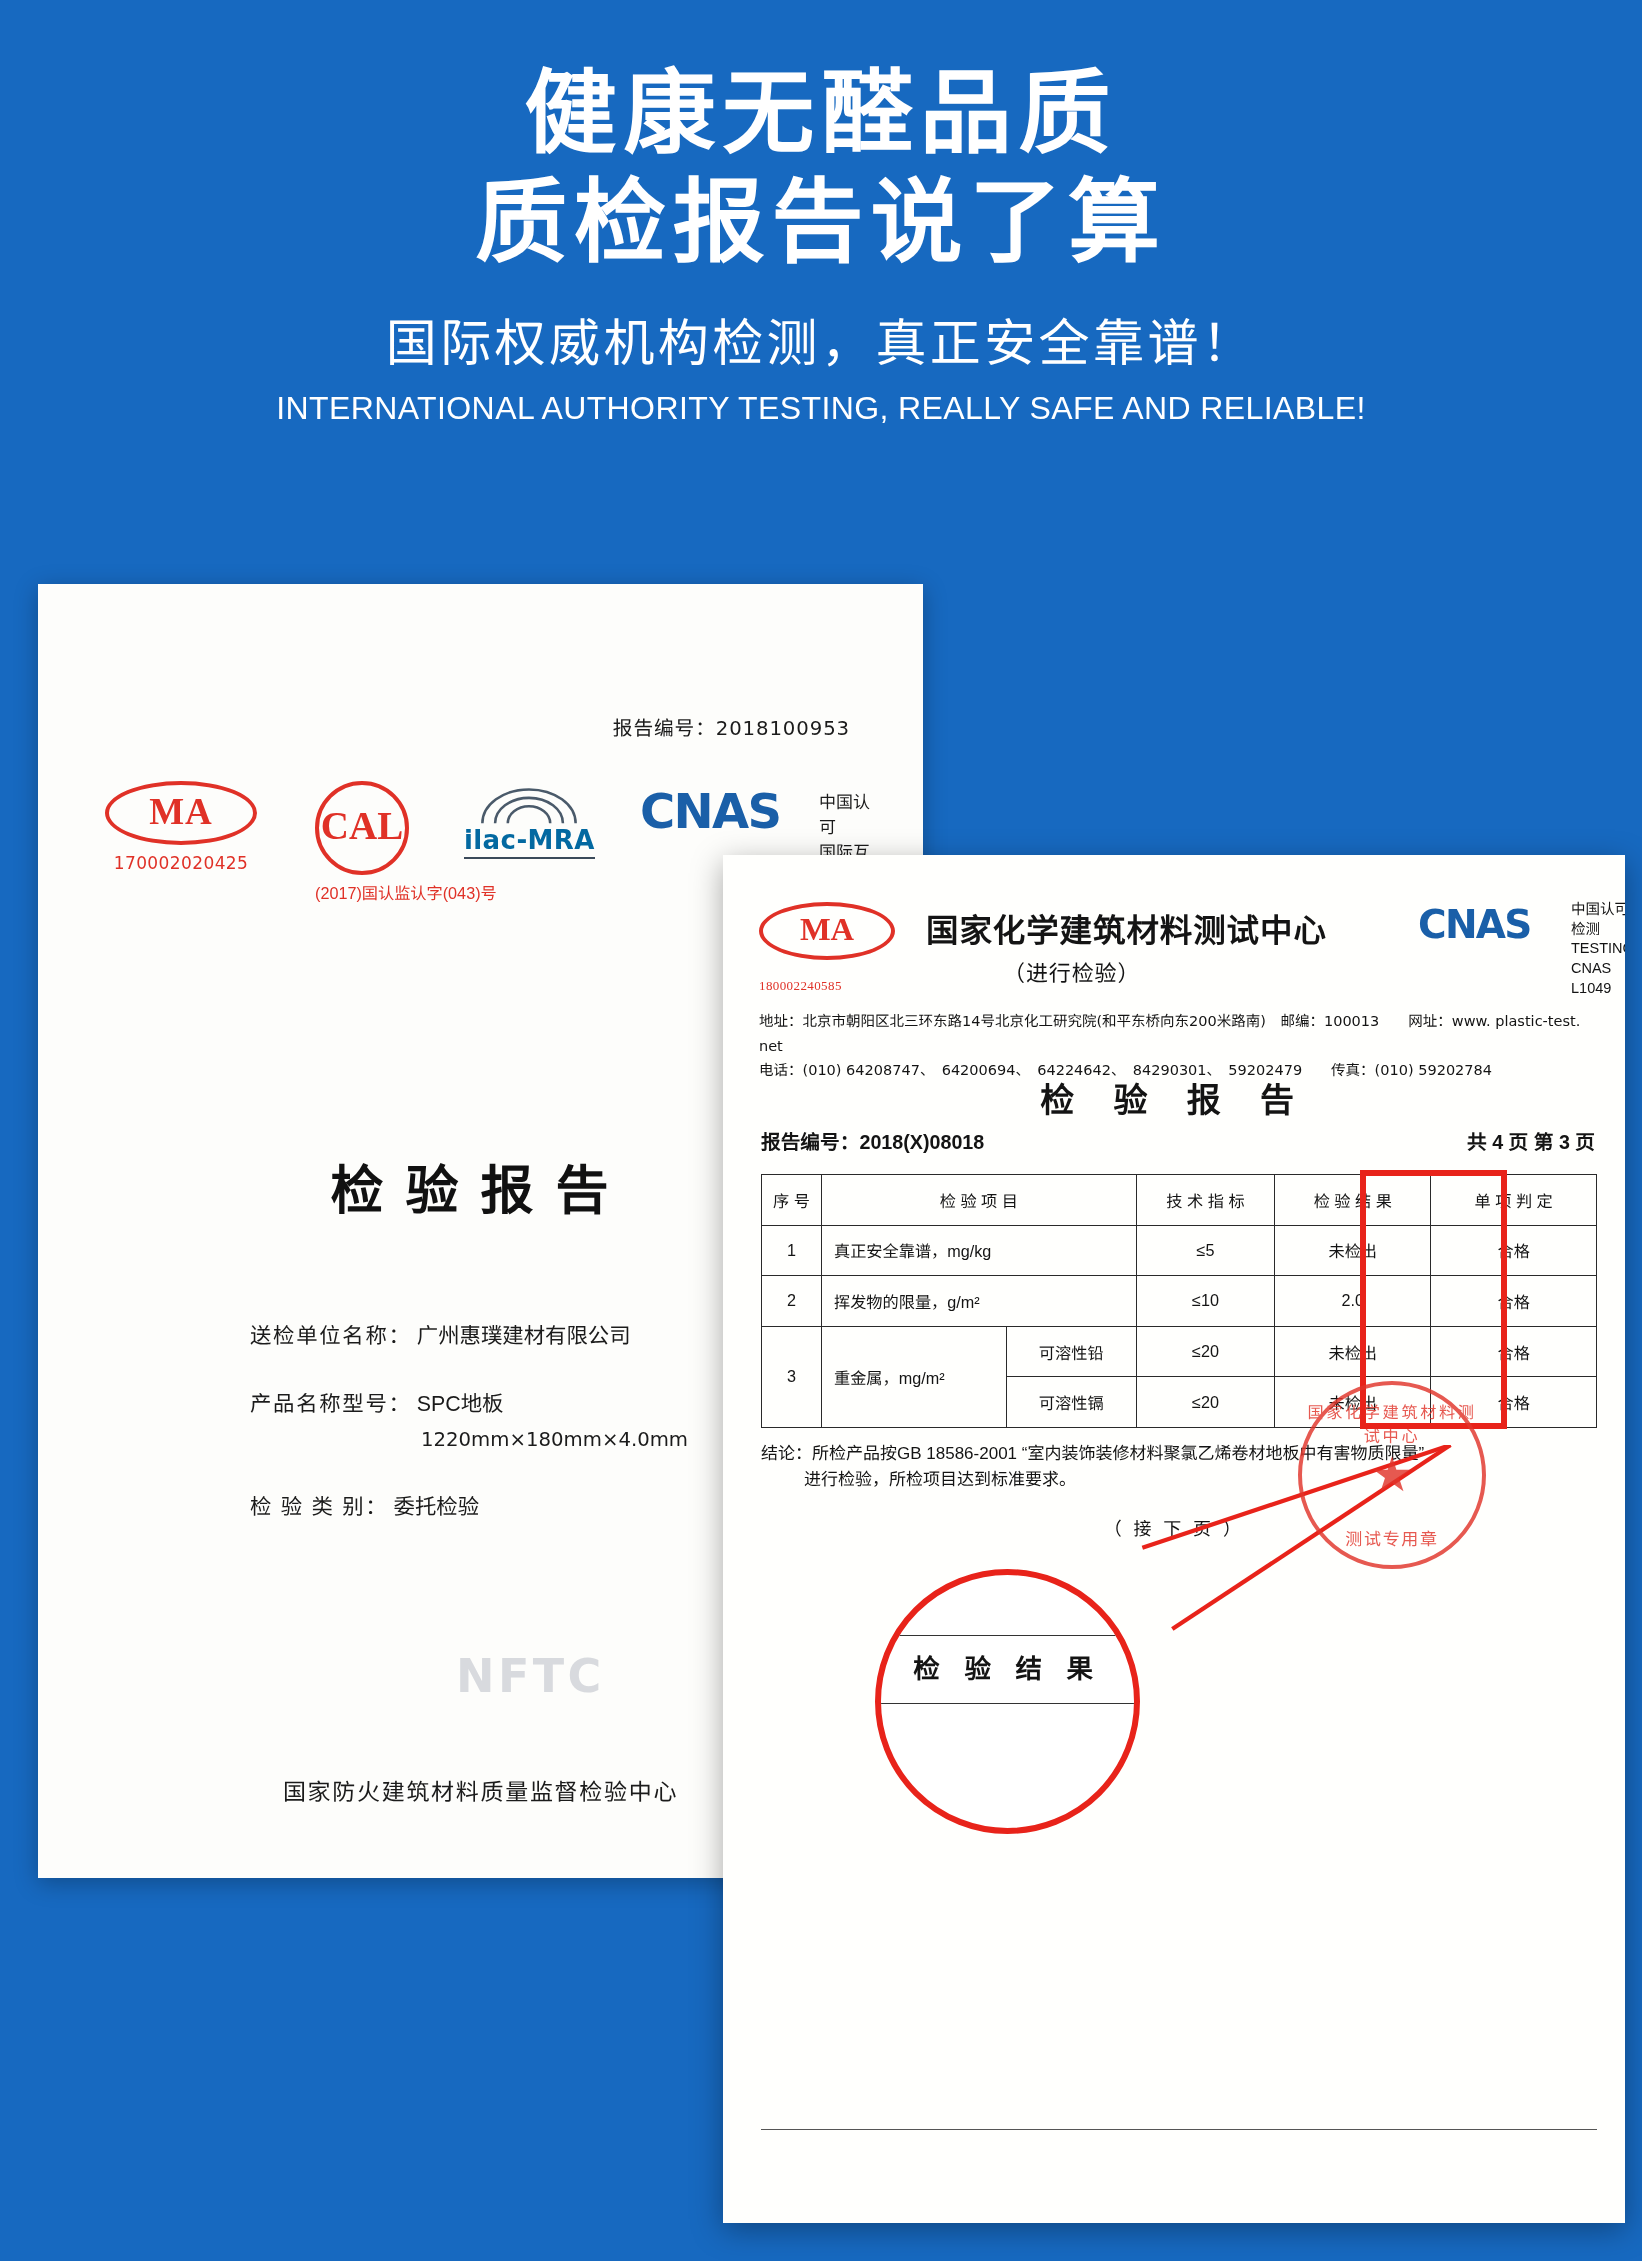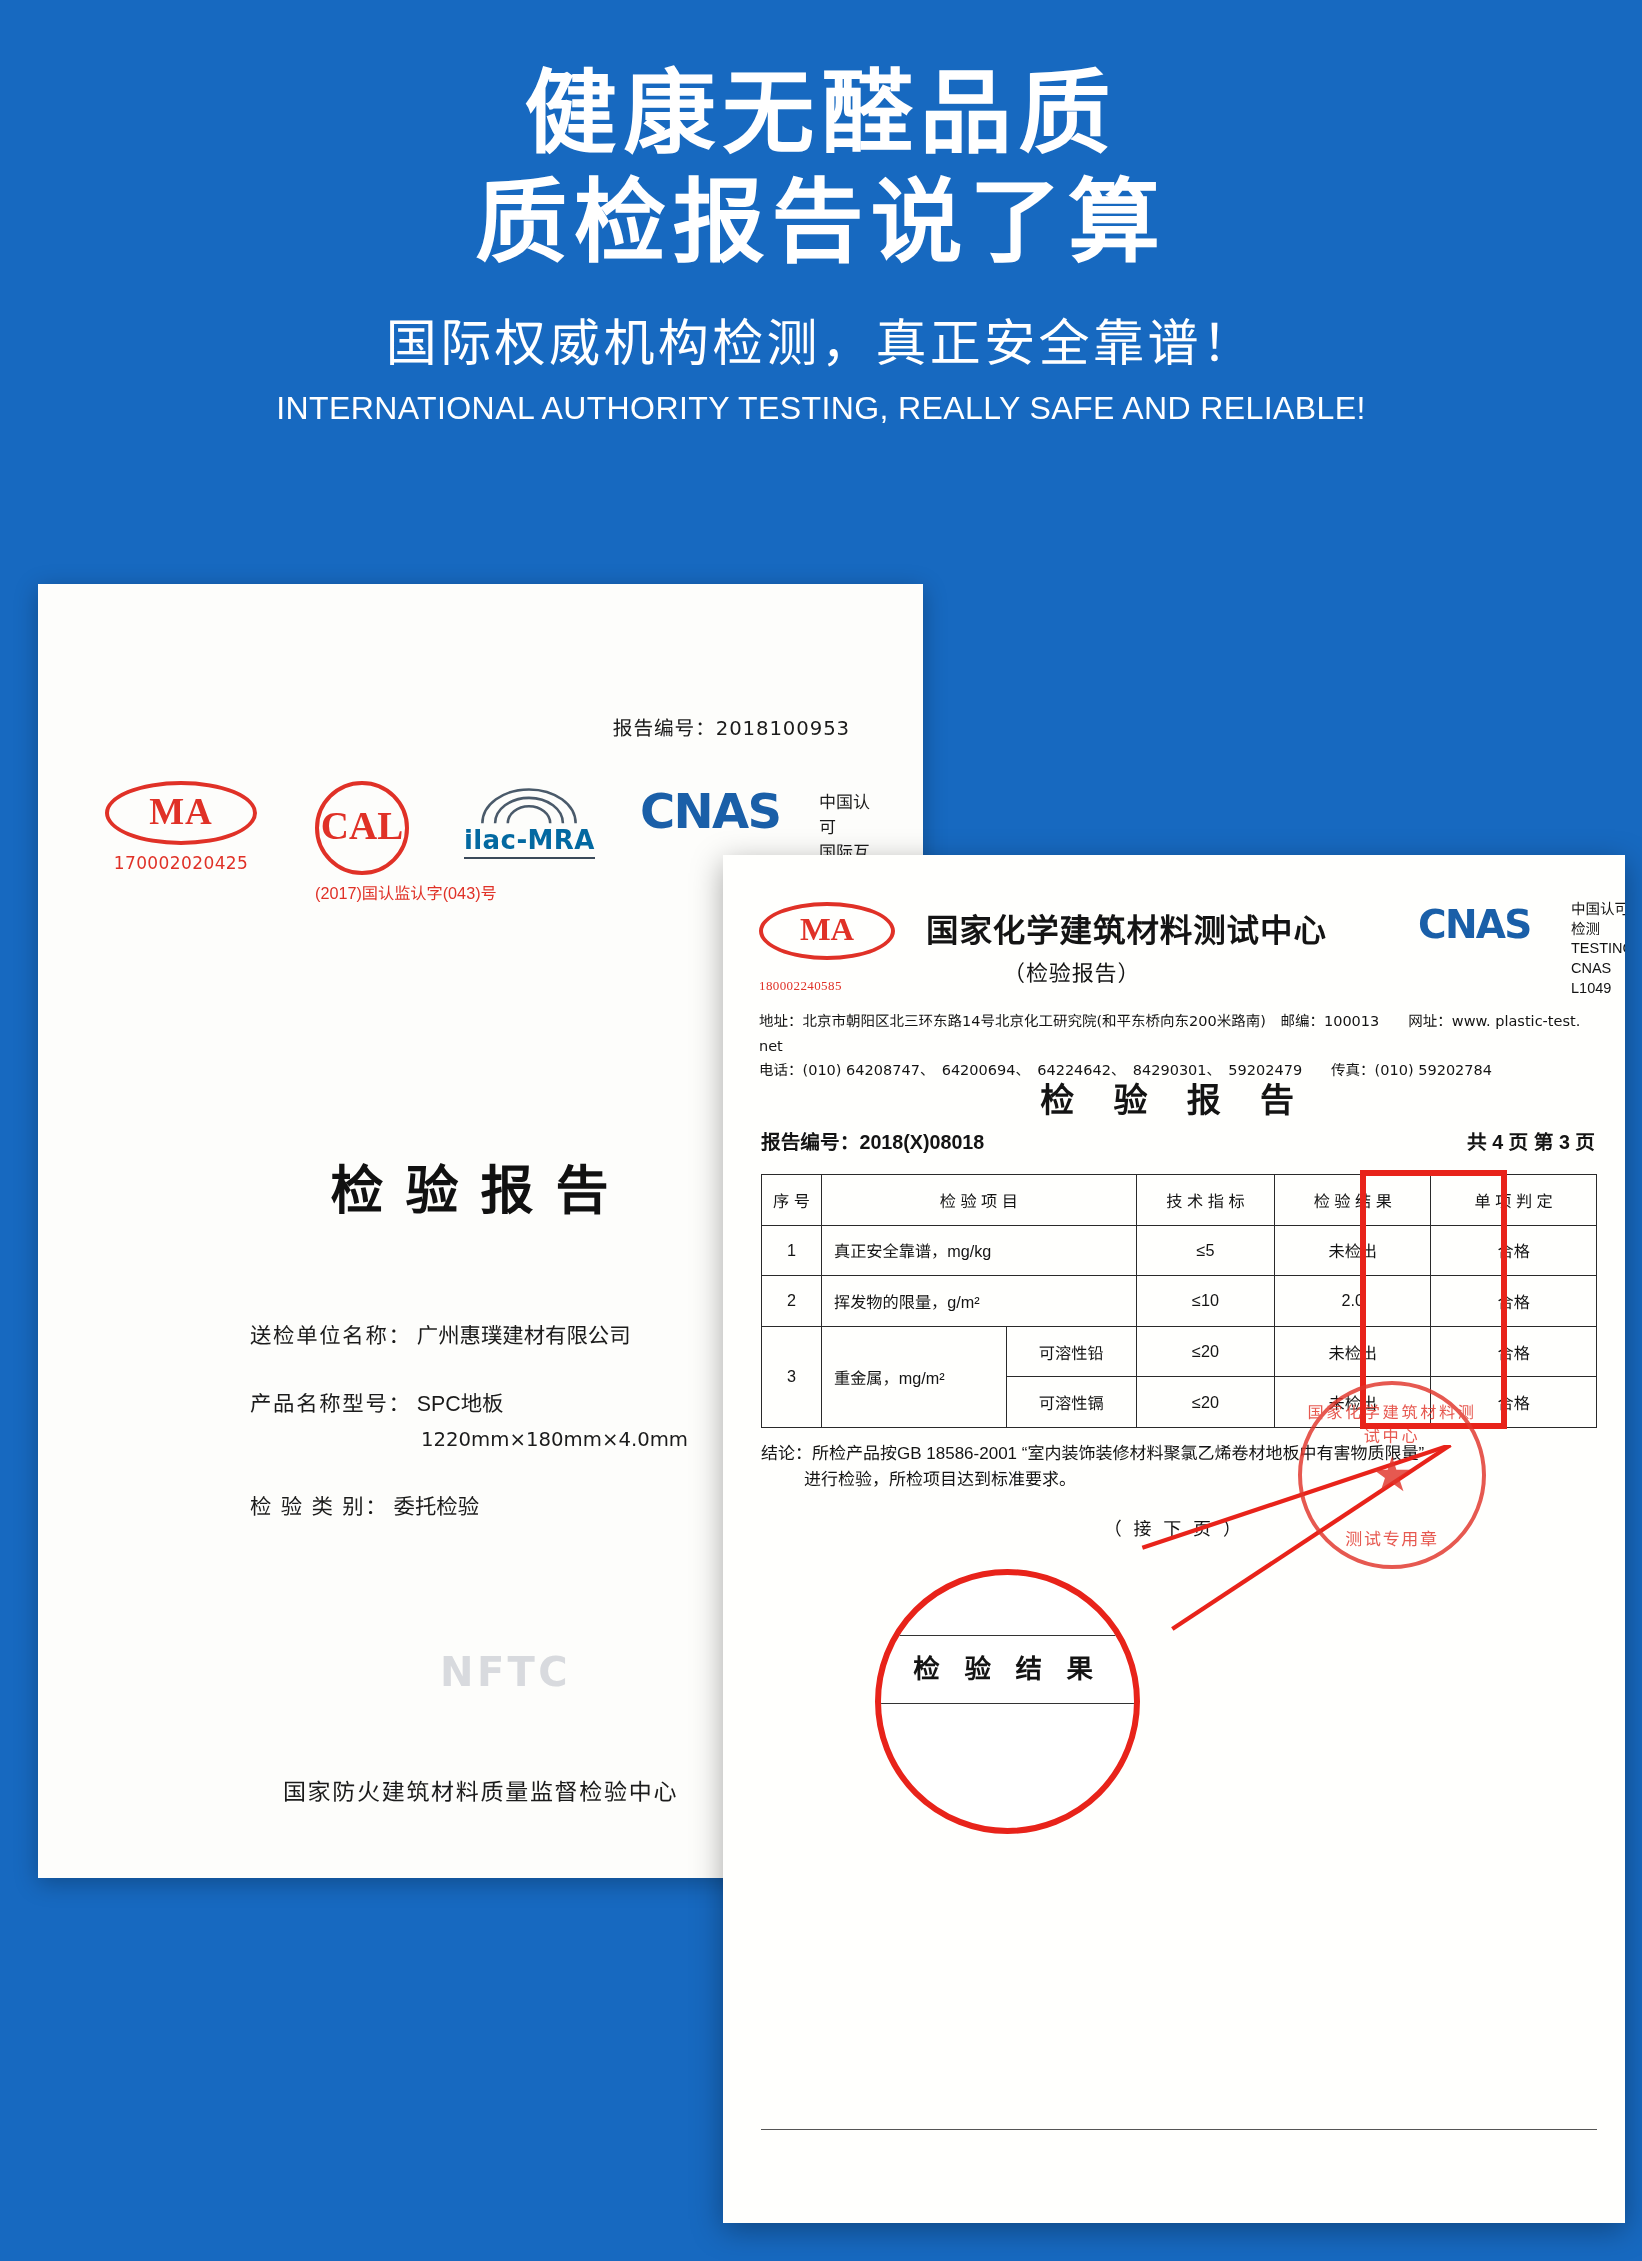--- a/index.html
+++ b/index.html
@@ -88,21 +88,21 @@
     font-size:53px;font-weight:bold;letter-spacing:22px;color:#111;
     font-family:"DejaVu Sans","Liberation Sans",sans-serif;
   }
   .cb-fields{position:absolute;left:212px;top:736px;font-size:21.4px;line-height:1.5;}
   .cb-row{margin-bottom:36px;}
   .cb-label{letter-spacing:1.7px;}
   .cb-val{margin-left:5.1px;}
   .cb-sub{margin-left:171px;font-size:19.7px;margin-top:5.1px;
     font-family:"DejaVu Sans","Liberation Sans",sans-serif;}
   .cb-watermark{
-    position:absolute;left:402px;top:1065px;font-size:40px;font-weight:bold;
+    position:absolute;left:418px;top:1065px;font-size:46px;font-weight:bold;
     color:#d8dade;letter-spacing:3.4px;
     font-family:"DejaVu Sans","Liberation Sans",sans-serif;
   }
   .cb-footer{
     position:absolute;left:0;top:1189px;width:100%;text-align:center;
     font-size:23px;letter-spacing:1.7px;color:#1b1b1b;
   }
 
   
   .cert-front{
@@ -280,21 +280,21 @@
 <div class="cert-front">
 
   <div class="cf-head">
     <div style="position:absolute;left:0;top:0;">
       <div class="cf-cma-oval">
         <div class="cf-cma-text">MA</div>
       </div>
       <div class="cf-cma-num">180002240585</div>
     </div>
     <div class="cf-org">国家化学建筑材料测试中心</div>
-    <div class="cf-dept">（检验报告）</div>
+    <div class="cf-dept">（进行检验）</div>
     <div class="cf-cnas">CNAS</div>
     <div class="cf-cnas-side">
       <div>中国认可</div>
       <div>检测</div>
       <div>TESTING</div>
       <div>CNAS L1049</div>
     </div>
   </div>
 
   <div class="cf-addr">

